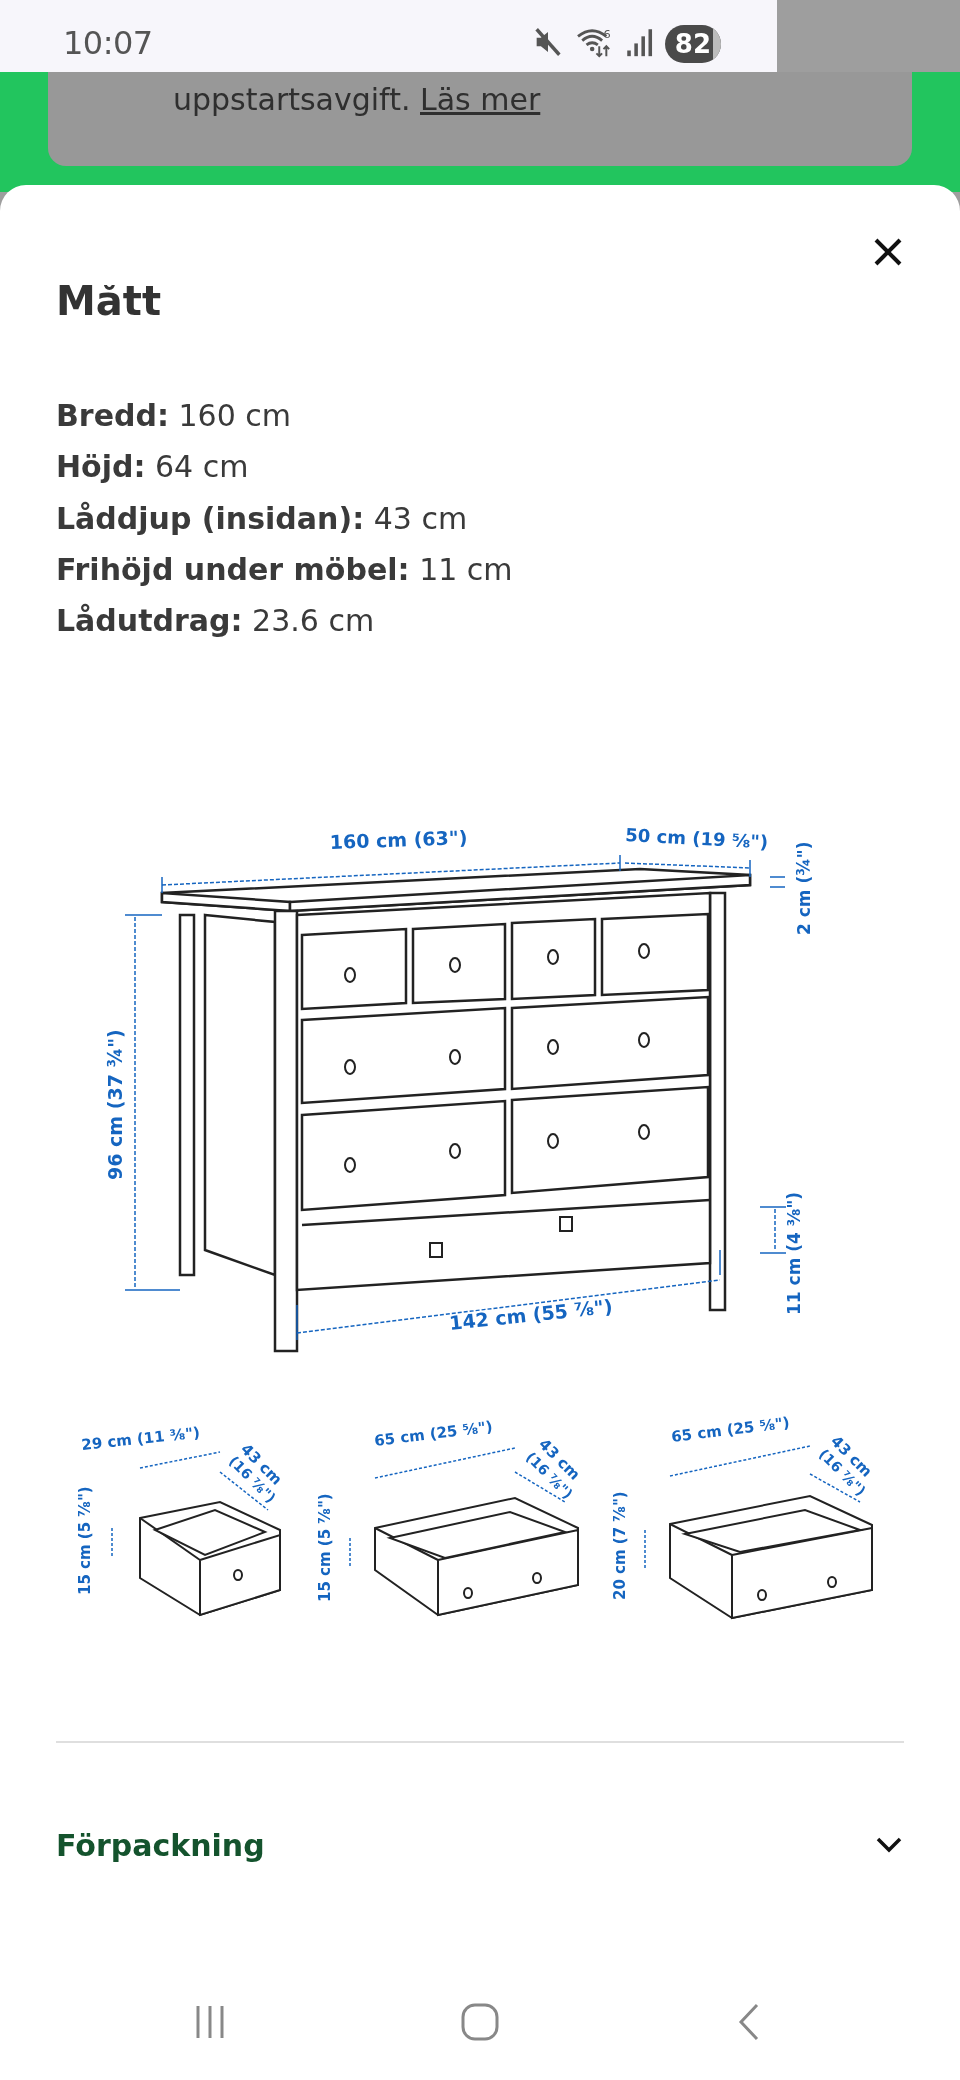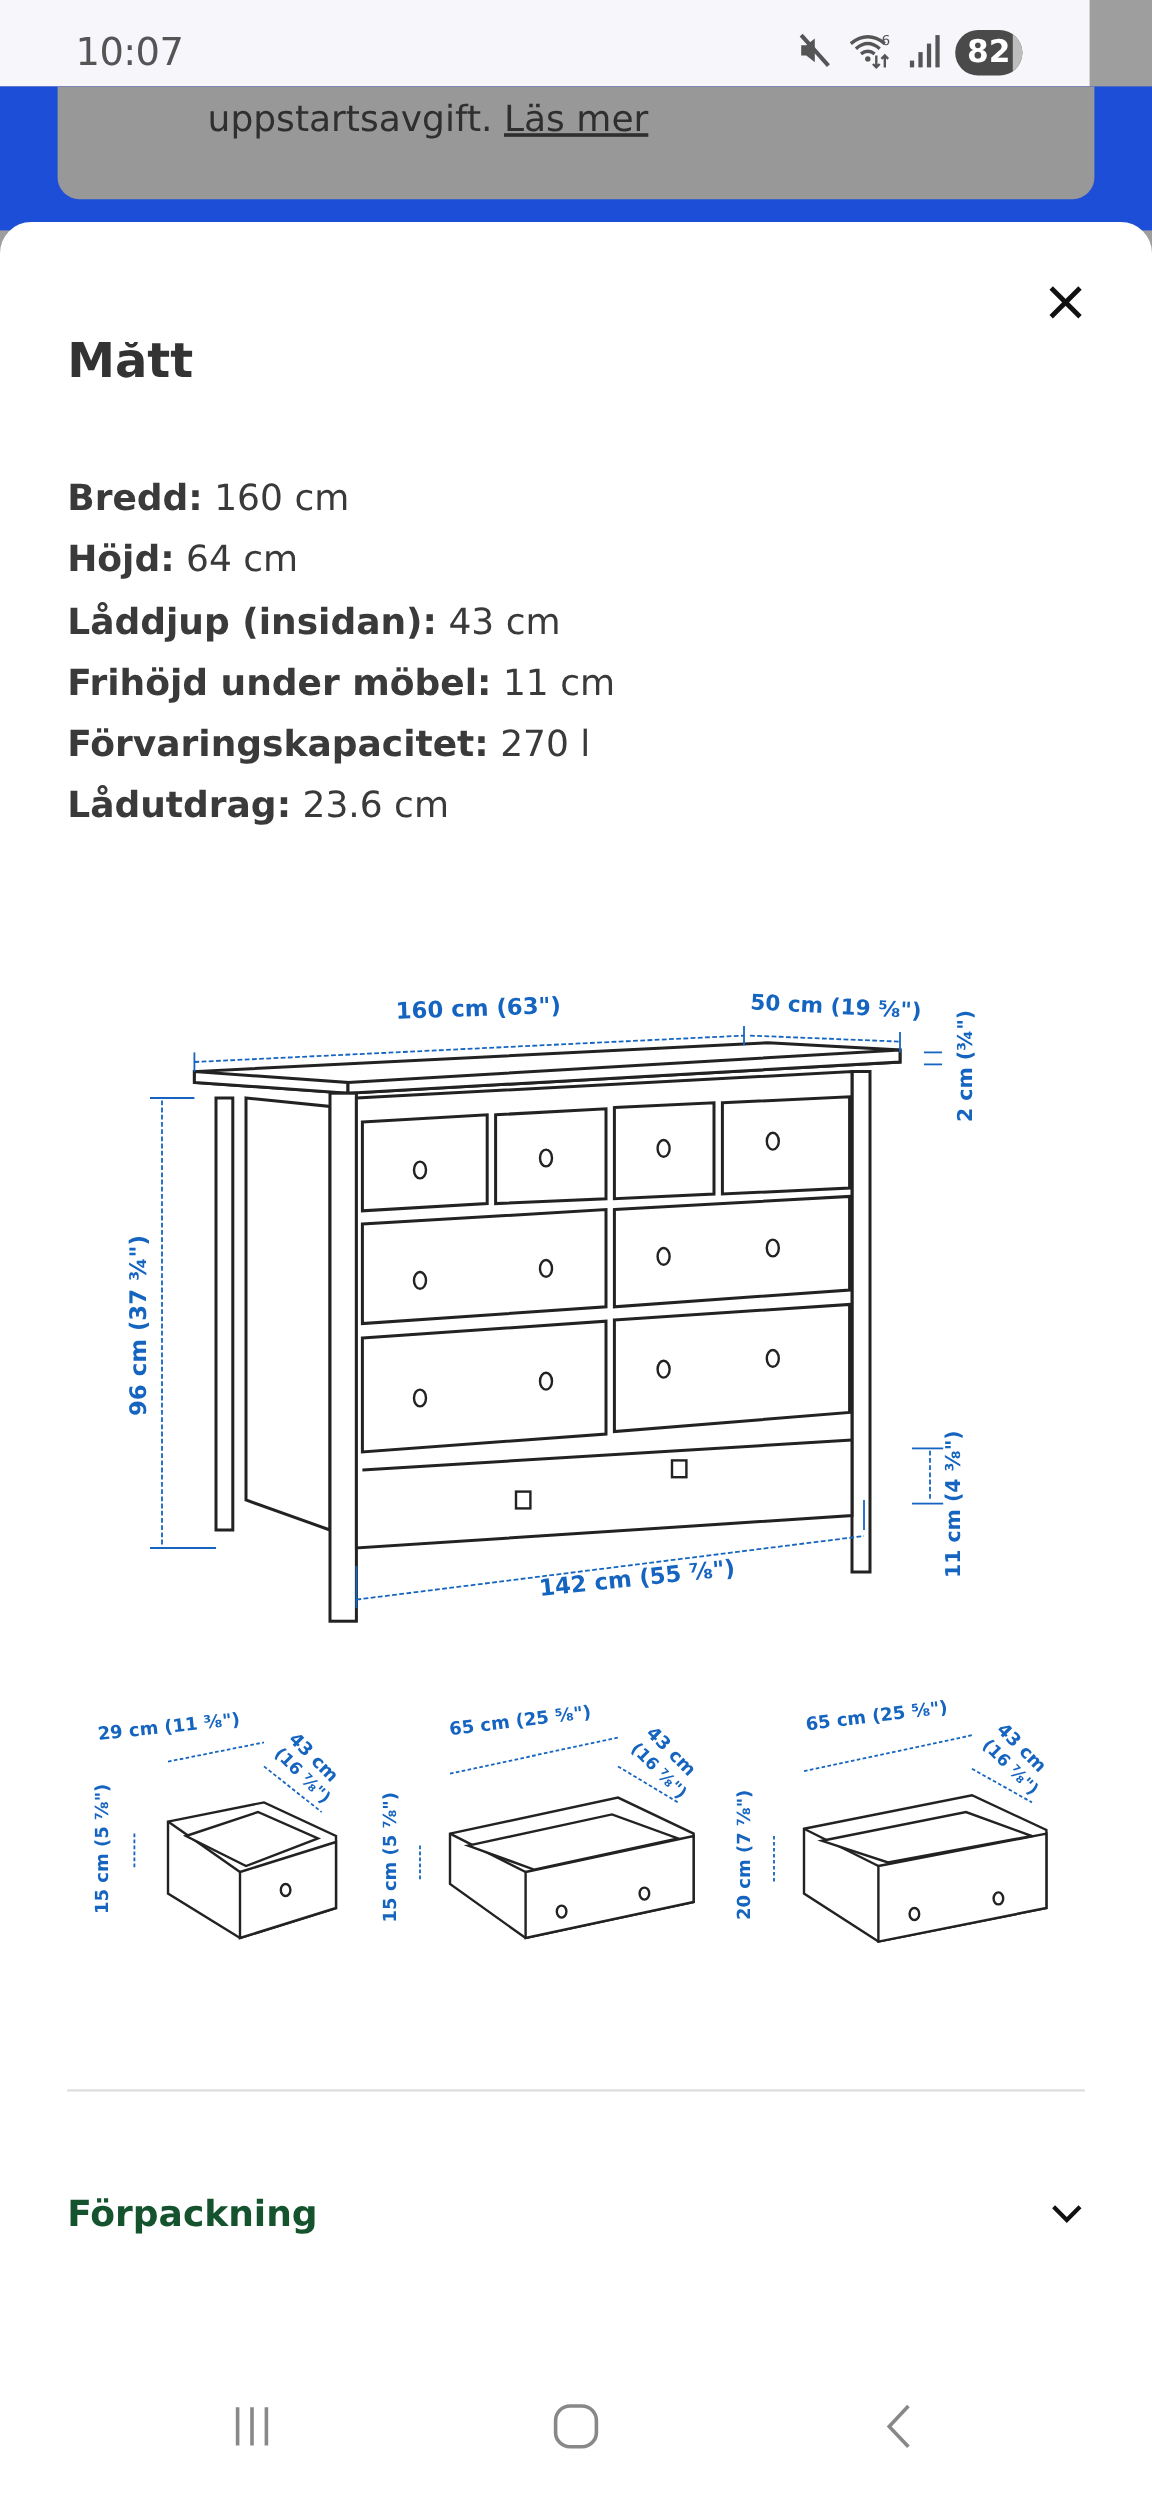--- a/index.html
+++ b/index.html
@@ -1,22 +1,22 @@
 <!DOCTYPE html>
 <html><head>
 <meta charset="utf-8">
 <style>
   * { box-sizing: border-box; margin: 0; padding: 0; }
   html, body { width: 960px; height: 2080px; overflow: hidden; background: #9e9e9e; font-family: "DejaVu Sans", "Liberation Sans", sans-serif; }
-  .status-bar { position: absolute; top: 0; left: 0; width: 908px; height: 72px; background: #f7f6fb; }
+  .status-bar { position: absolute; top: 0; left: 0; width: 777px; height: 72px; background: #f7f6fb; }
   .status-time { position: absolute; left: 63px; top: 24px; font-size: 32px; color: #555; letter-spacing: -0.5px; }
   .status-icons { position: absolute; right: 56px; top: 24px; height: 40px; display: flex; align-items: center; gap: 10px; }
   .battery { background: #4a4a4a; color: #fff; font-weight: bold; font-size: 26px; border-radius: 20px; padding: 1px 10px; height: 38px; display: flex; align-items: center; position: relative; overflow: hidden; }
   .battery::after { content: ""; position: absolute; right: 0; top: 0; width: 8px; height: 100%; background: #bdbdbd; }
-  .overlay { position: absolute; top: 72px; left: 0; width: 960px; height: 120px; background: #1d4ed8; }
+  .overlay { position: absolute; top: 72px; left: 0; width: 960px; height: 120px; background: #22c55e; }
   .banner { position: absolute; top: 0; left: 48px; width: 864px; height: 94px; background: #989898; border-radius: 0 0 18px 18px; }
   .banner-text { position: absolute; left: 125px; top: 10px; font-size: 30px; color: #2f2f2f; }
   .banner-link { text-decoration: underline; color: #2f2f2f; }
   .sheet { position: absolute; top: 185px; left: 0; width: 960px; height: 1895px; background: #fff; border-radius: 26px 26px 0 0; overflow: hidden; }
   .close-btn { position: absolute; right: 50px; top: 45px; width: 44px; height: 44px; display: flex; align-items: center; justify-content: center; cursor: pointer; }
   .heading-clip { position: absolute; left: 56px; top: 100px; width: 400px; height: 34px; overflow: hidden; }
   .heading { position: absolute; left: 0; bottom: -2px; font-size: 40px; font-weight: bold; color: #333; line-height: 1; }
   .specs { position: absolute; left: 56px; top: 205px; }
   .spec-row { font-size: 30px; color: #3a3a3a; line-height: 51.3px; white-space: nowrap; }
   .spec-label { font-weight: bold; }
@@ -82,21 +82,20 @@
 
   <div class="heading-clip">
     <div class="heading">Mått</div>
   </div>
 
   <div class="specs">
     <div class="spec-row"><span class="spec-label">Bredd:</span> <span>160 cm</span></div>
     <div class="spec-row"><span class="spec-label">Höjd:</span> <span>64 cm</span></div>
     <div class="spec-row"><span class="spec-label">Låddjup (insidan):</span> <span>43 cm</span></div>
     <div class="spec-row"><span class="spec-label">Frihöjd under möbel:</span> <span>11 cm</span></div>
-    <div class="spec-row"><span class="spec-label">Förvaringskapacitet:</span> <span>270 l</span></div>
     <div class="spec-row"><span class="spec-label">Lådutdrag:</span> <span>23.6 cm</span></div>
   </div>
 
   <svg class="diagram dim" viewBox="0 0 820 560">
     <g stroke="#222" stroke-width="2.5" fill="#fff">
 
       <polygon points="82,97 210,106 670,80 670,70 560,64 82,88"></polygon>
       <polygon points="82,88 82,97 210,106 210,97"></polygon>
       <polygon points="210,97 670,70 670,80 210,106"></polygon>
 

